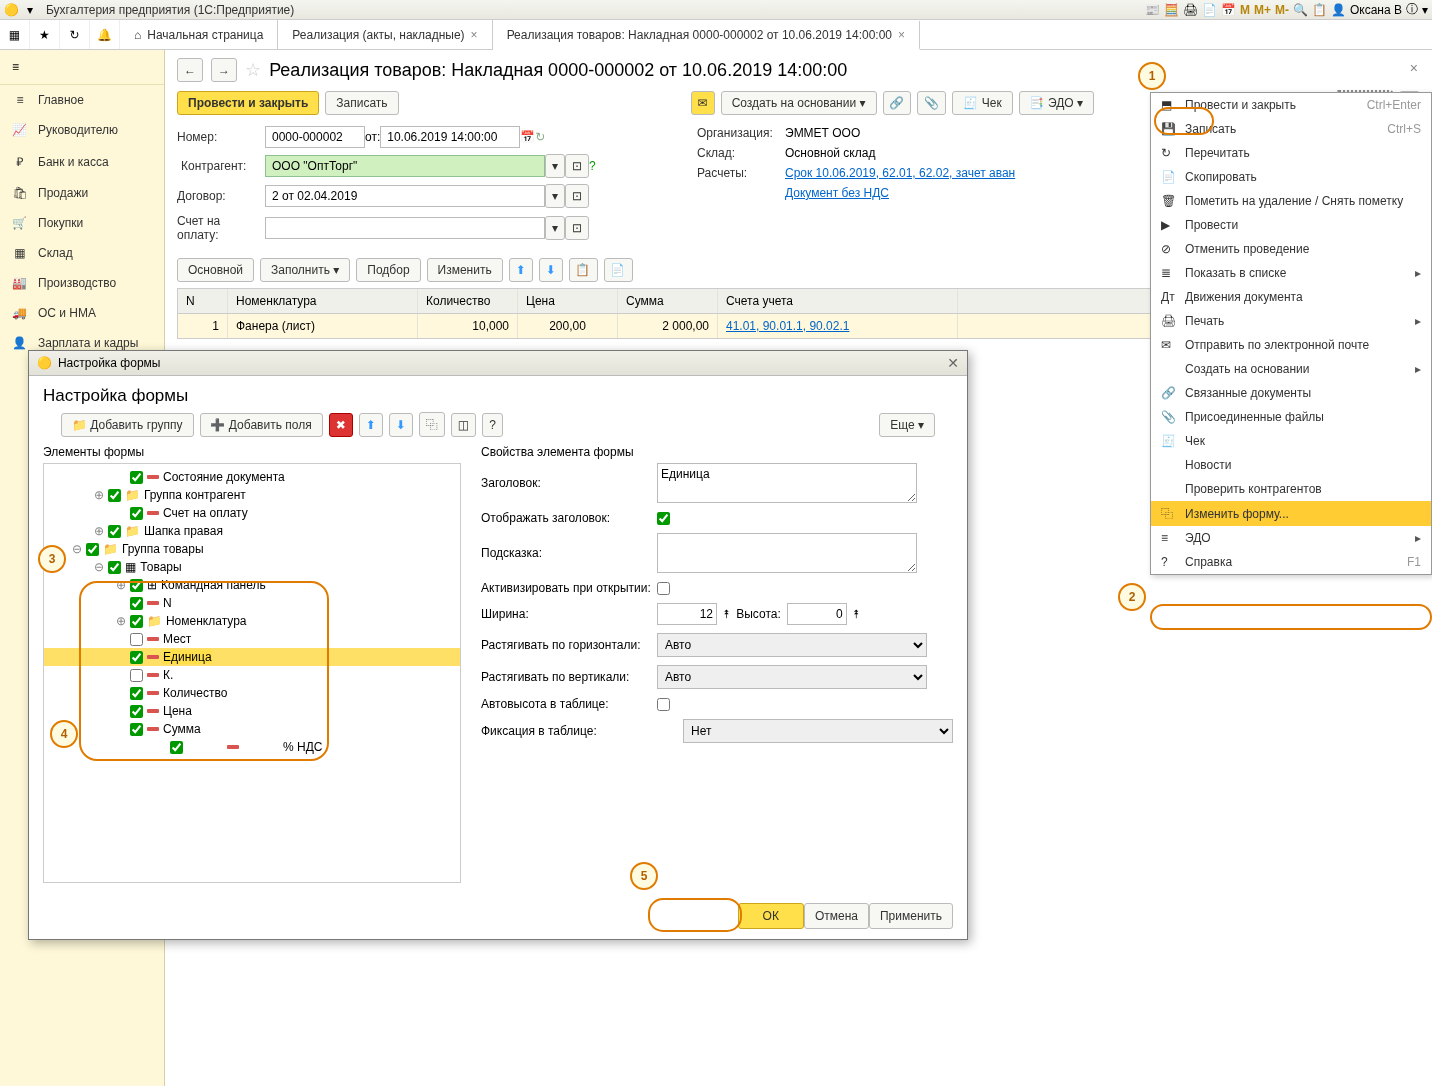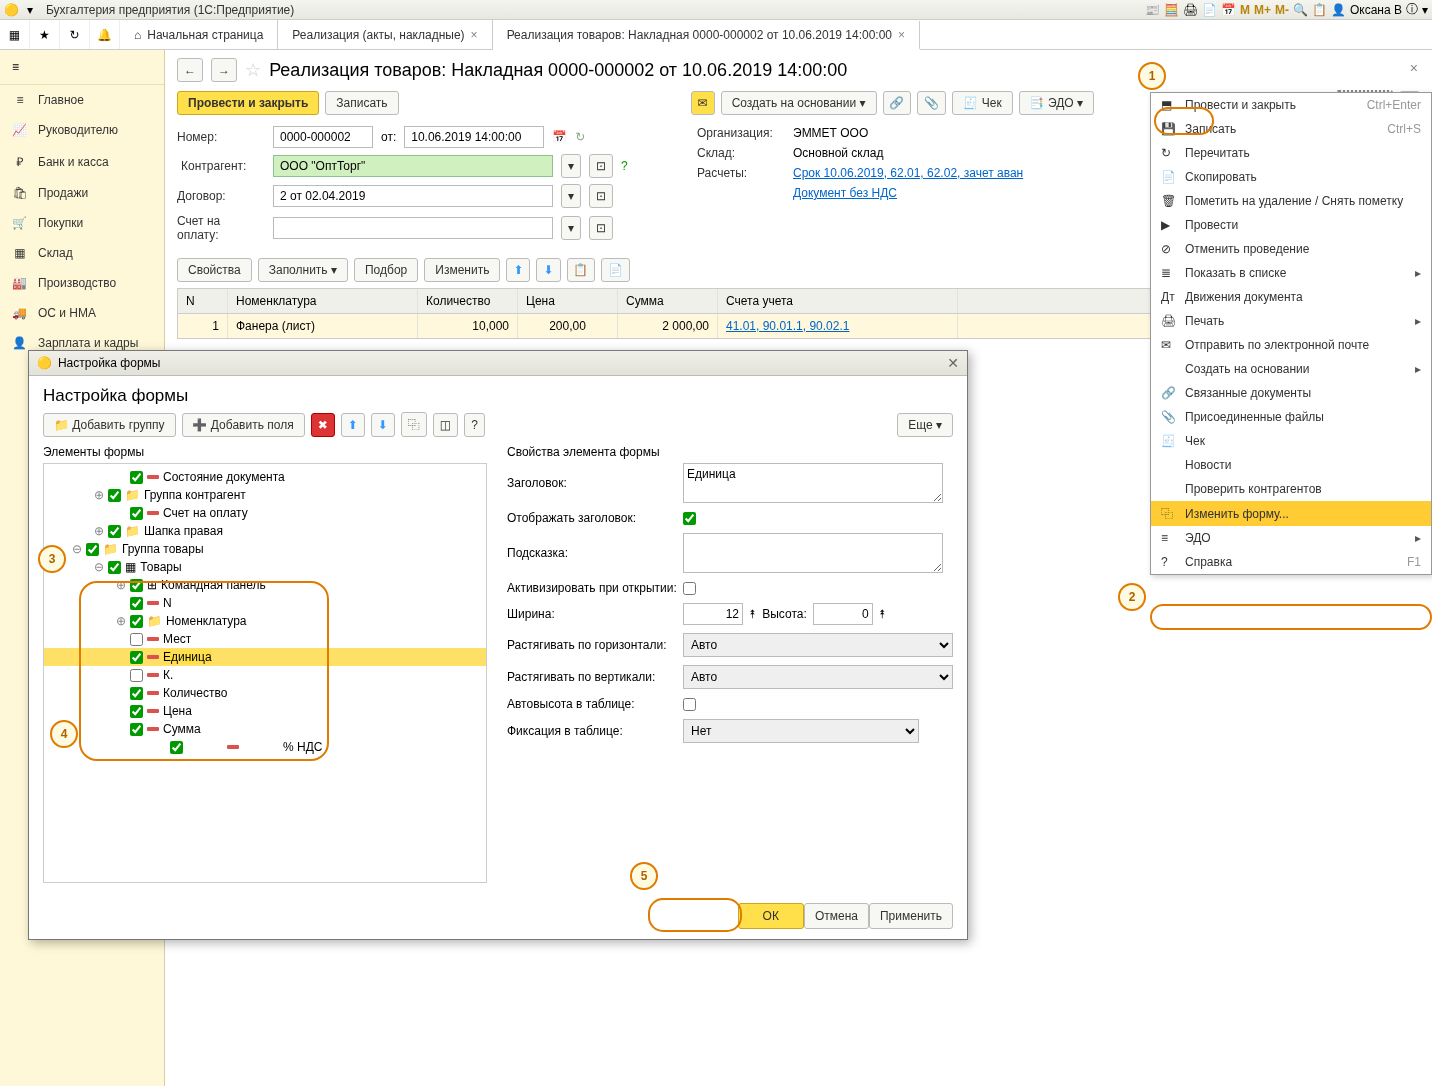--- a/index.html
+++ b/index.html
@@ -30,21 +30,21 @@
 .content { flex:1; position:relative; background:#fff; padding:8px 12px;}
 .doc-header { display:flex; align-items:center; gap:8px; margin-bottom:8px;}
 .doc-title { font-size:18px; font-weight:normal;}
 .close-x { position:absolute; right:14px; top:10px; color:#888; font-size:14px;}
 
 .actionbar { display:flex; gap:6px; align-items:center; margin-bottom:10px;}
 .btn { border:1px solid #bbb; background:#f7f7f3; padding:4px 10px; border-radius:3px; color:#333;}
 .btn.primary { background:#ffe04a; border-color:#cba61c; font-weight:bold;}
 .btn.icon { padding:4px 6px;}
 
-.form-row { display:flex; align-items:center; margin-bottom:6px; gap:8px;}
+.form-row { display:flex; align-items:center; margin-bottom:6px; }
 .form-row .lbl { width:88px; color:#333;}
 .form-row input, .form-row .field { border:1px solid #bbb; padding:3px 6px; background:#fff;}
 .form-row .green { background:#d0f0c0; border-color:#8fc08f;}
 .form-cols { display:flex; gap:40px;}
 .link { color:#0066cc; text-decoration:underline;}
 
 .tablebar { display:flex; gap:6px; margin:10px 0 0;}
 .grid { border:1px solid #ccc; margin-top:6px;}
 .grid .hdr { display:flex; background:#f0f0ea; border-bottom:1px solid #ccc;}
 .grid .hdr > div, .grid .row > div { padding:5px 8px; border-right:1px solid #e3e3dc;}
@@ -60,21 +60,21 @@
 
 
 .callout { position:absolute; width:28px; height:28px; border:2px solid #e07b00; border-radius:50%; background:#fffbe0; display:flex; align-items:center; justify-content:center; font-weight:bold; color:#b06000; z-index:100;}
 .more-highlight { position:absolute; border:2px solid #e07b00; border-radius:15px; z-index:98;}
 
 
 .dialog { position:absolute; left:28px; top:350px; width:940px; height:590px; background:#fff; border:1px solid #777; box-shadow:3px 3px 10px rgba(0,0,0,.3); z-index:60;}
 .dialog .dlg-title { background:linear-gradient(#f0f0e8,#e2e2d8); padding:4px 8px; display:flex; align-items:center; border-bottom:1px solid #bbb;}
 .dialog .dlg-title .x { margin-left:auto; color:#666; font-size:14px;}
 .dialog .dlg-header { font-size:17px; padding:10px 14px 6px;}
-.dialog .dlg-toolbar { display:flex; gap:6px; padding:0 14px 8px; align-items:center;}
+.dialog .dlg-toolbar { display:flex; gap:6px; padding:0 32px 8px; align-items:center;}
 .dialog .dlg-body { display:flex; padding:0 14px; height:440px;}
 .dialog .tree-panel { width:448px; border-right:0;}
 .dialog .tree-panel .lbl { margin-bottom:4px;}
 .dialog .tree { border:1px solid #ccc; height:420px; overflow:auto; padding:4px 0;}
 .dialog .tree .node { display:flex; align-items:center; gap:4px; padding:2px 6px;}
 .dialog .tree .node .exp { width:10px; color:#888;}
 .dialog .tree .node .chk { width:13px; height:13px;}
 .dialog .tree .node .bar { width:12px; height:4px; background:#d9534f; border-radius:1px;}
 .dialog .tree .node .fold { color:#e8b838;}
 .dialog .tree .node.hl { background:#ffe066;}
@@ -245,21 +245,21 @@
           <a class="link">Срок 10.06.2019, 62.01, 62.02, зачет аван</a>
         </div>
         <div class="form-row">
           <span class="lbl"></span>
           <a class="link">Документ без НДС</a>
         </div>
       </div>
     </div>
 
     <div class="tablebar">
-      <button class="btn">Свойства</button>
+      <button class="btn">Основной</button>
       <button class="btn"><span>Заполнить</span> ▾</button>
       <button class="btn">Подбор</button>
       <button class="btn">Изменить</button>
       <button class="btn icon" style="color:#39f;">⬆</button>
       <button class="btn icon" style="color:#39f;">⬇</button>
       <button class="btn icon">📋</button>
       <button class="btn icon">📄</button>
     </div>
 
     <div class="grid">
@@ -533,21 +533,21 @@
       <div class="prow">
         <span class="plbl">Растягивать по вертикали:</span>
         <select style="width:270px;"><option>Авто</option></select>
       </div>
       <div class="prow">
         <span class="plbl">Автовысота в таблице:</span>
         <input type="checkbox" style="">
       </div>
       <div class="prow">
         <span class="plbl">Фиксация в таблице:</span>
-        <select style="width:236px;"><option>Нет</option></select>
+        <select style="width:270px;margin-left:26px;"><option>Нет</option></select>
       </div>
     </div>
   </div>
   <div class="dlg-footer">
     <button class="btn ok">ОК</button>
     <button class="btn">Отмена</button>
     <button class="btn">Применить</button>
   </div>
 
   <div class="tree-highlight-box" style="left:50px; top:230px; width:250px; height:180px;"></div>

